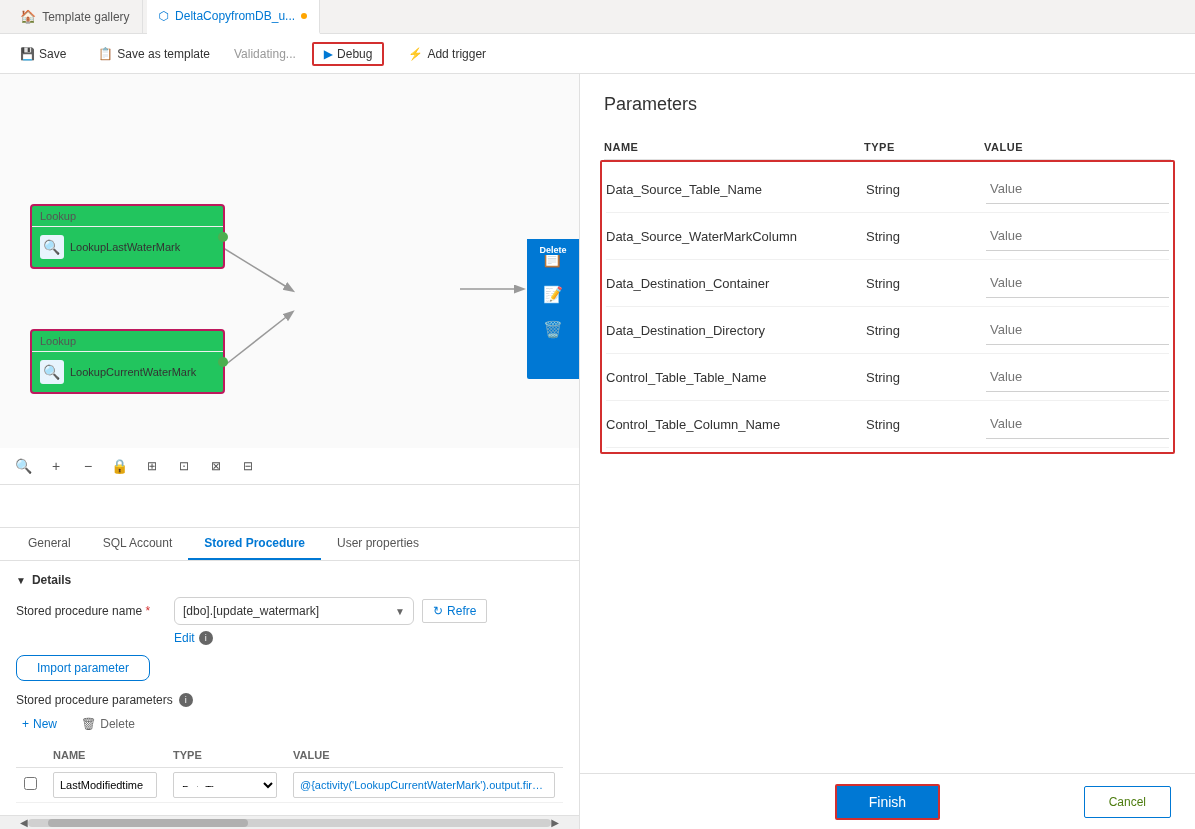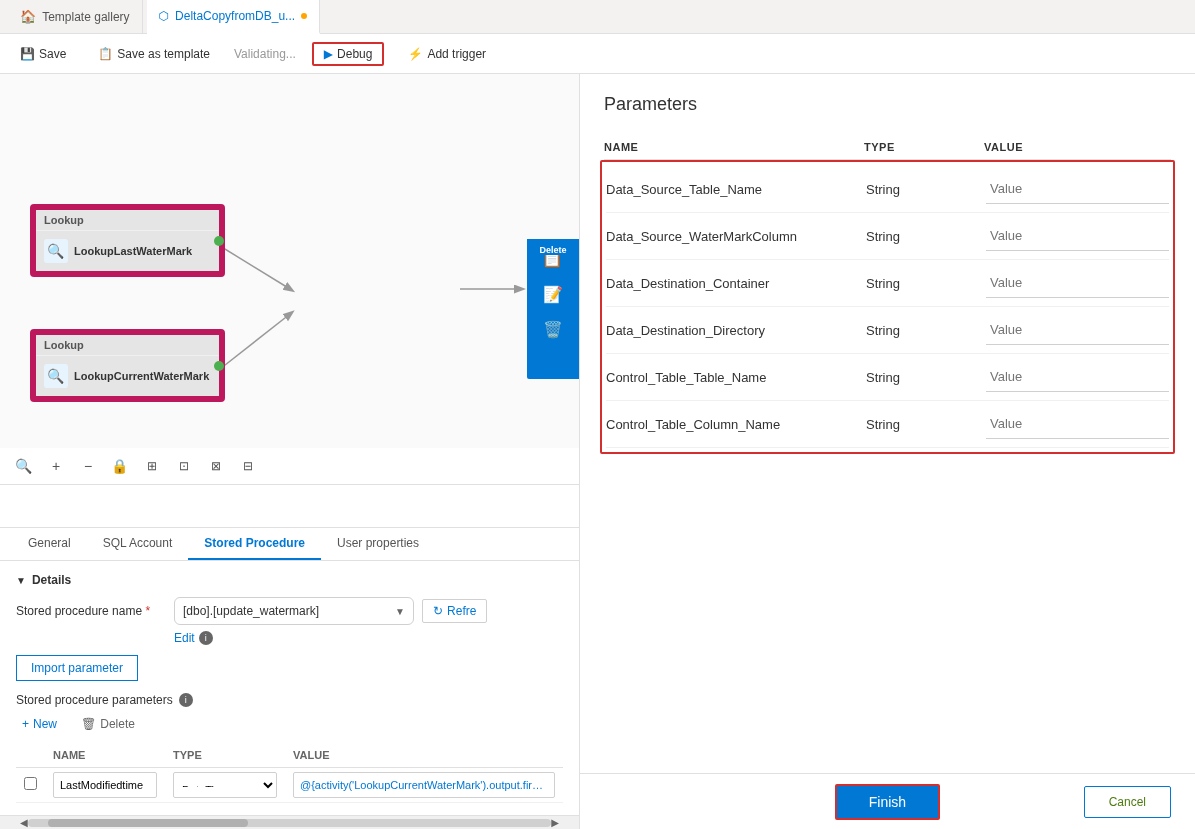--- a/index.html
+++ b/index.html
@@ -88,24 +88,23 @@
 
     
     .pipeline-canvas {
       position: absolute;
       top: 0; left: 0; right: 0;
       height: 360px;
     }
 
     .activity-box {
       position: absolute;
-      background: #e5e5e5;
-      border: 6px solid #be185d;
+      background: #22c55e;
+      border: 2px solid #be185d;
       border-radius: 4px;
-      font-weight: bold;
     }
     .activity-header {
       font-size: 11px;
       color: #555;
       padding: 4px 8px;
       border-bottom: 1px solid #f0f0f0;
     }
     .activity-body {
       display: flex;
       align-items: center;
@@ -240,22 +239,22 @@
       display: inline-flex;
       align-items: center;
       justify-content: center;
     }
 
     .import-btn {
       border: 1px solid #0078d4;
       background: #fff;
       color: #0078d4;
       font-size: 12px;
-      padding: 5px 14px;
-      border-radius: 0;
+      padding: 5px 20px;
+      border-radius: 8px;
       cursor: pointer;
       margin-bottom: 12px;
     }
 
     .section-label {
       font-size: 12px;
       color: #333;
       margin-bottom: 8px;
       display: flex;
       align-items: center;

